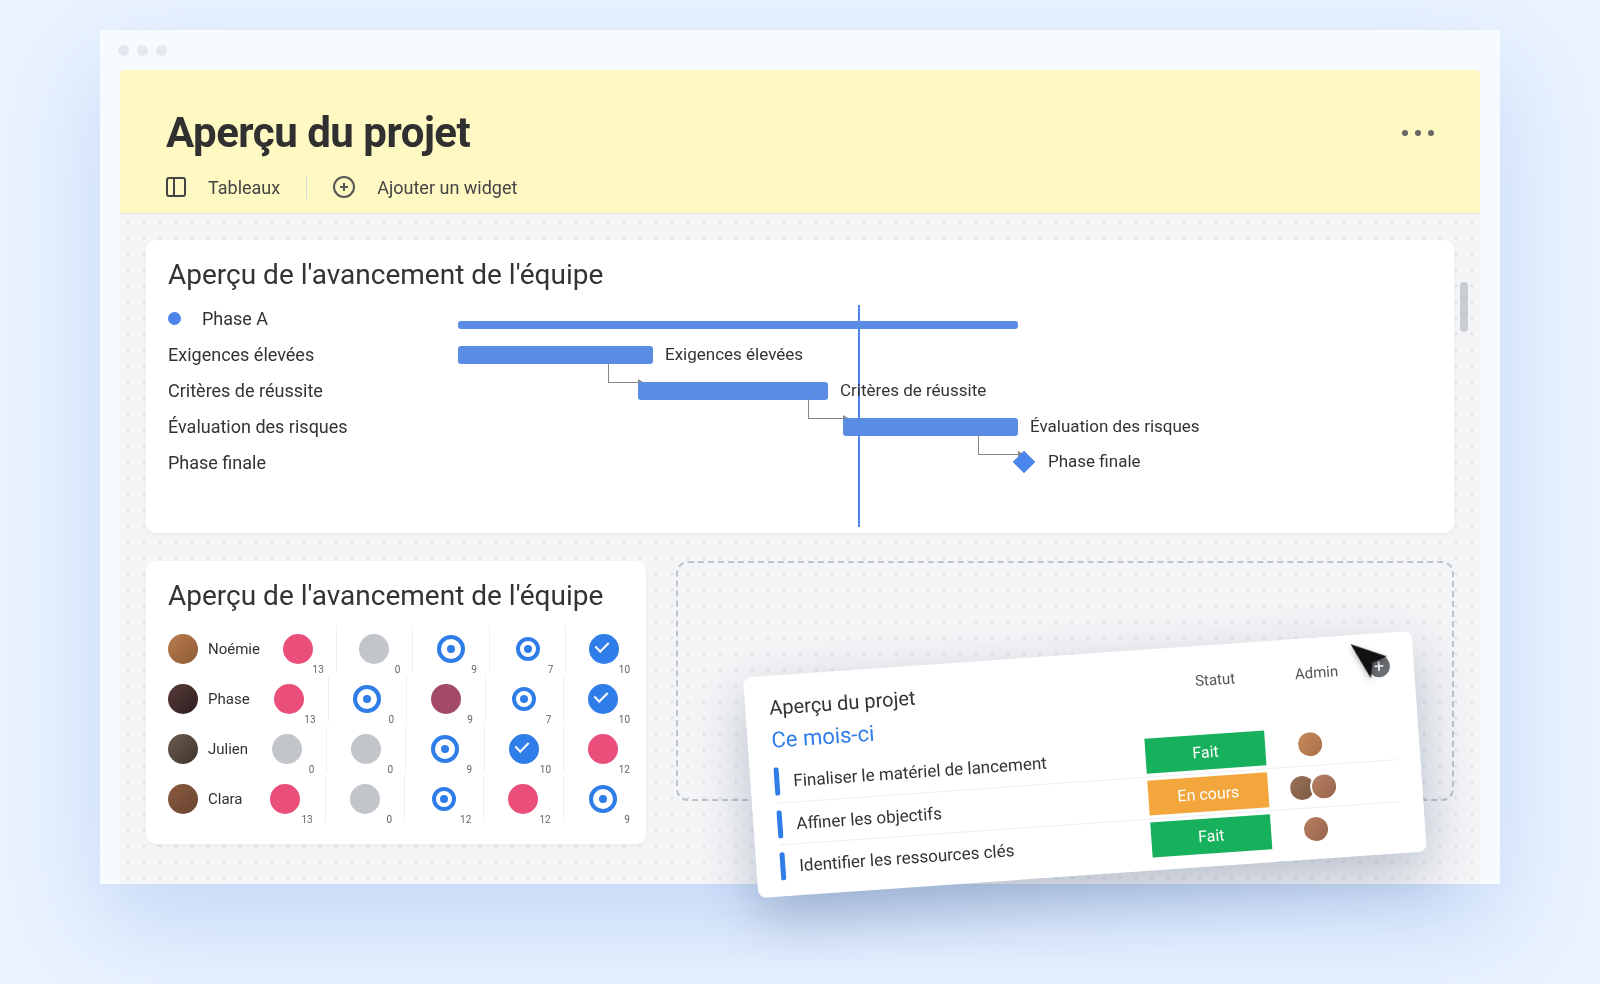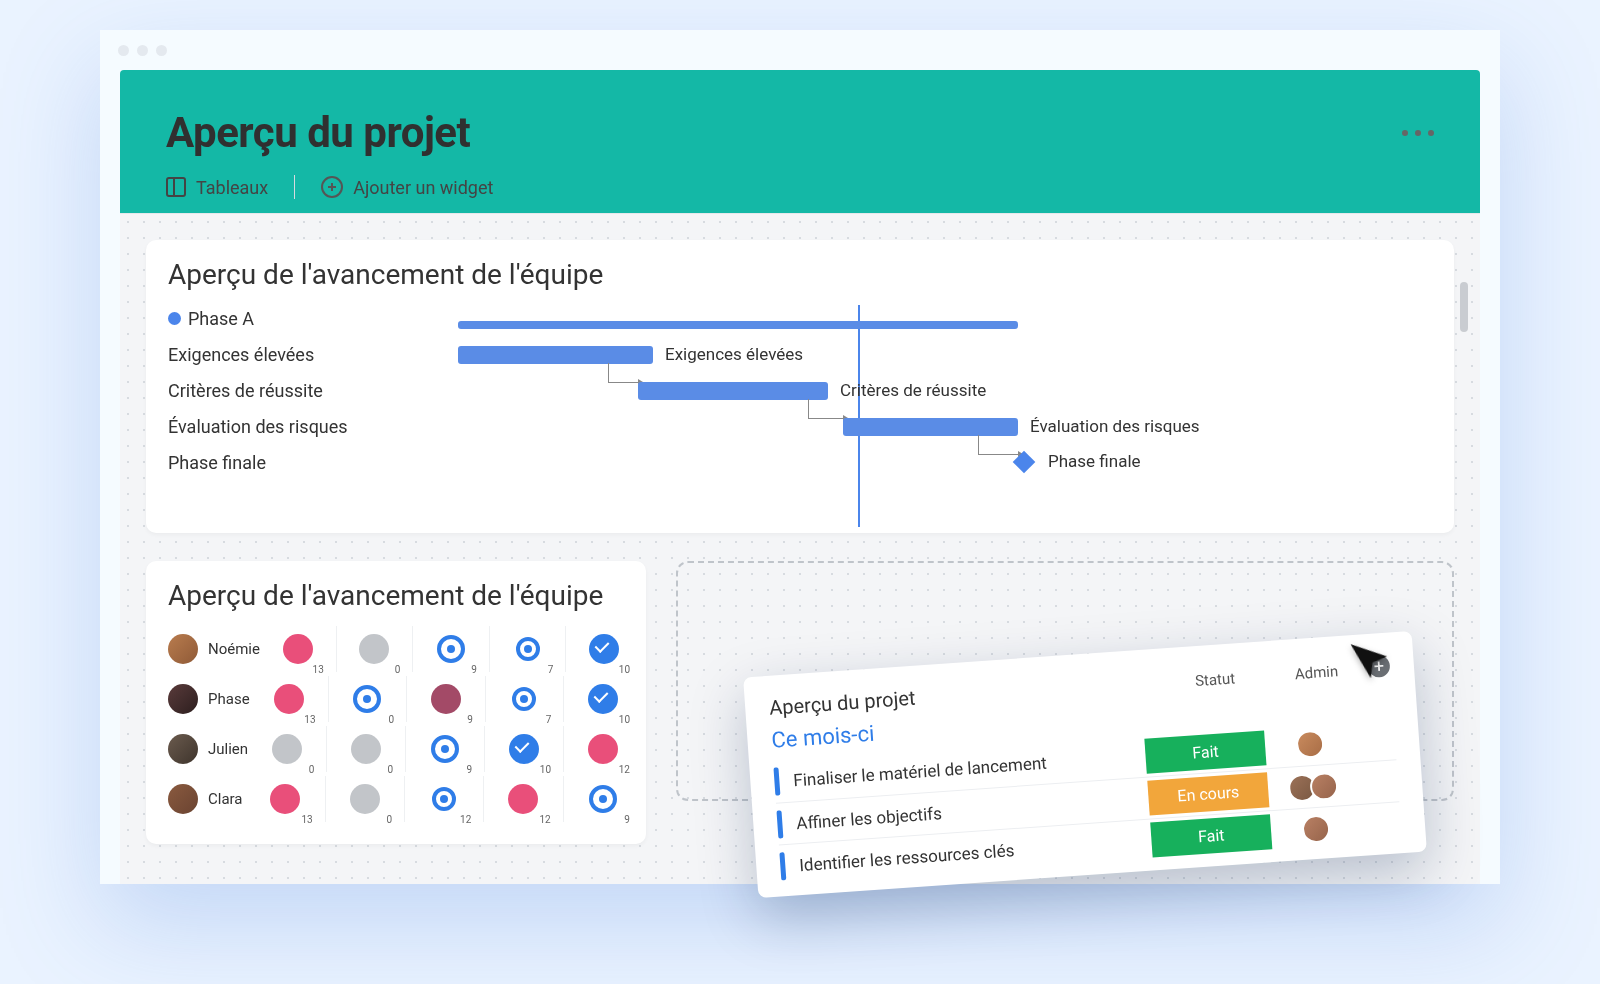--- a/index.html
+++ b/index.html
@@ -13,40 +13,40 @@
     position: relative;
   }
   .titlebar {
     height: 40px;
     background:#f5fbff;
     display:flex; align-items:center;
     padding: 0 18px;
   }
   .tldot{ width:11px;height:11px;border-radius:50%; background:#e4e9ef; margin-right:8px;}
   .page{
-    background:#14b8a6;
+    background:#fef9c3;
     margin: 0 20px 0 20px;
     border-radius:4px;
     overflow:visible;
     position: relative;
   }
   .header{
     padding: 38px 46px 18px;
     display:flex; align-items:center; justify-content:space-between;
   }
   .header h1{ font-size:42px; font-weight:700; color:#303030; letter-spacing:-0.5px;}
   .dots3{ display:flex; gap:7px; }
   .dots3 span{ width:6px;height:6px;border-radius:50%;background:#666;}
   .toolbar{
     display:flex; align-items:center; gap:26px;
     padding: 0 46px 14px;
     border-bottom:1px solid #e5e8eb;
     color:#444; font-size:18px;
   }
-  .tbitem{ display:flex; align-items:center; gap:10px; cursor:pointer;}
+  .tbitem{ display:flex; align-items:center; gap:22px; cursor:pointer;}
   .divider{ width:1px; height:24px; background:#d6dadf; }
   .icon-boards{ width:20px;height:20px;border:2px solid #444;border-radius:3px; position:relative;}
   .icon-boards::after{content:"";position:absolute;left:5px;top:0;bottom:0;width:2px;background:#444;}
   .icon-plus-circle{ width:22px;height:22px;border:2px solid #555;border-radius:50%;position:relative;}
   .icon-plus-circle::before,.icon-plus-circle::after{content:"";position:absolute;background:#555;}
   .icon-plus-circle::before{left:5px;right:5px;top:8px;height:2px;}
   .icon-plus-circle::after{top:5px;bottom:5px;left:8px;width:2px;}
 
   .canvas{
     background:#f4f5f7;
@@ -67,21 +67,21 @@
   }
   .card .scrollthumb{
     position:absolute; right:-14px; top:42px; width:8px; height:50px;
     background:#c9ccd1; border-radius:4px;
   }
   .card h3{ font-size:28px; font-weight:400; color:#333; margin-bottom:14px;}
 
   
   .gantt{ display:flex; gap:30px; }
   .gantt-labels{ width:260px; display:flex; flex-direction:column; gap:10px; font-size:18px; color:#333;}
-  .glabel{ display:flex; align-items:center; gap:7px; height:26px;}
+  .glabel{ display:flex; align-items:center; gap:21px; height:26px;}
   .phase-dot{ width:13px;height:13px;border-radius:50%;}
   .gantt-area{ flex:1; position:relative; border-left:0;}
   .grow{ height:26px; margin-bottom:10px; position:relative;}
   .gbar{ position:absolute; top:5px; height:18px; border-radius:3px;}
   .gbar-blue{ background:#5a8ce6;}
   .gbar-caption{ position:absolute; left:100%; margin-left:12px; top:-2px; white-space:nowrap; font-size:17px; color:#333;}
   .gconnect{ position:absolute; border-left:1px solid #888; border-bottom:1px solid #888; height:20px;}
   .gconnect::after{content:"";position:absolute;right:-5px;bottom:-3px;border-left:5px solid #888;border-top:3px solid transparent;border-bottom:3px solid transparent;}
   .gmilestone{ position:absolute; width:16px;height:16px;background:#4b85eb;transform:rotate(45deg); top:5px;}
   .vline{ position:absolute; top:0; bottom:-6px; width:2px; background:#4b85eb;}

